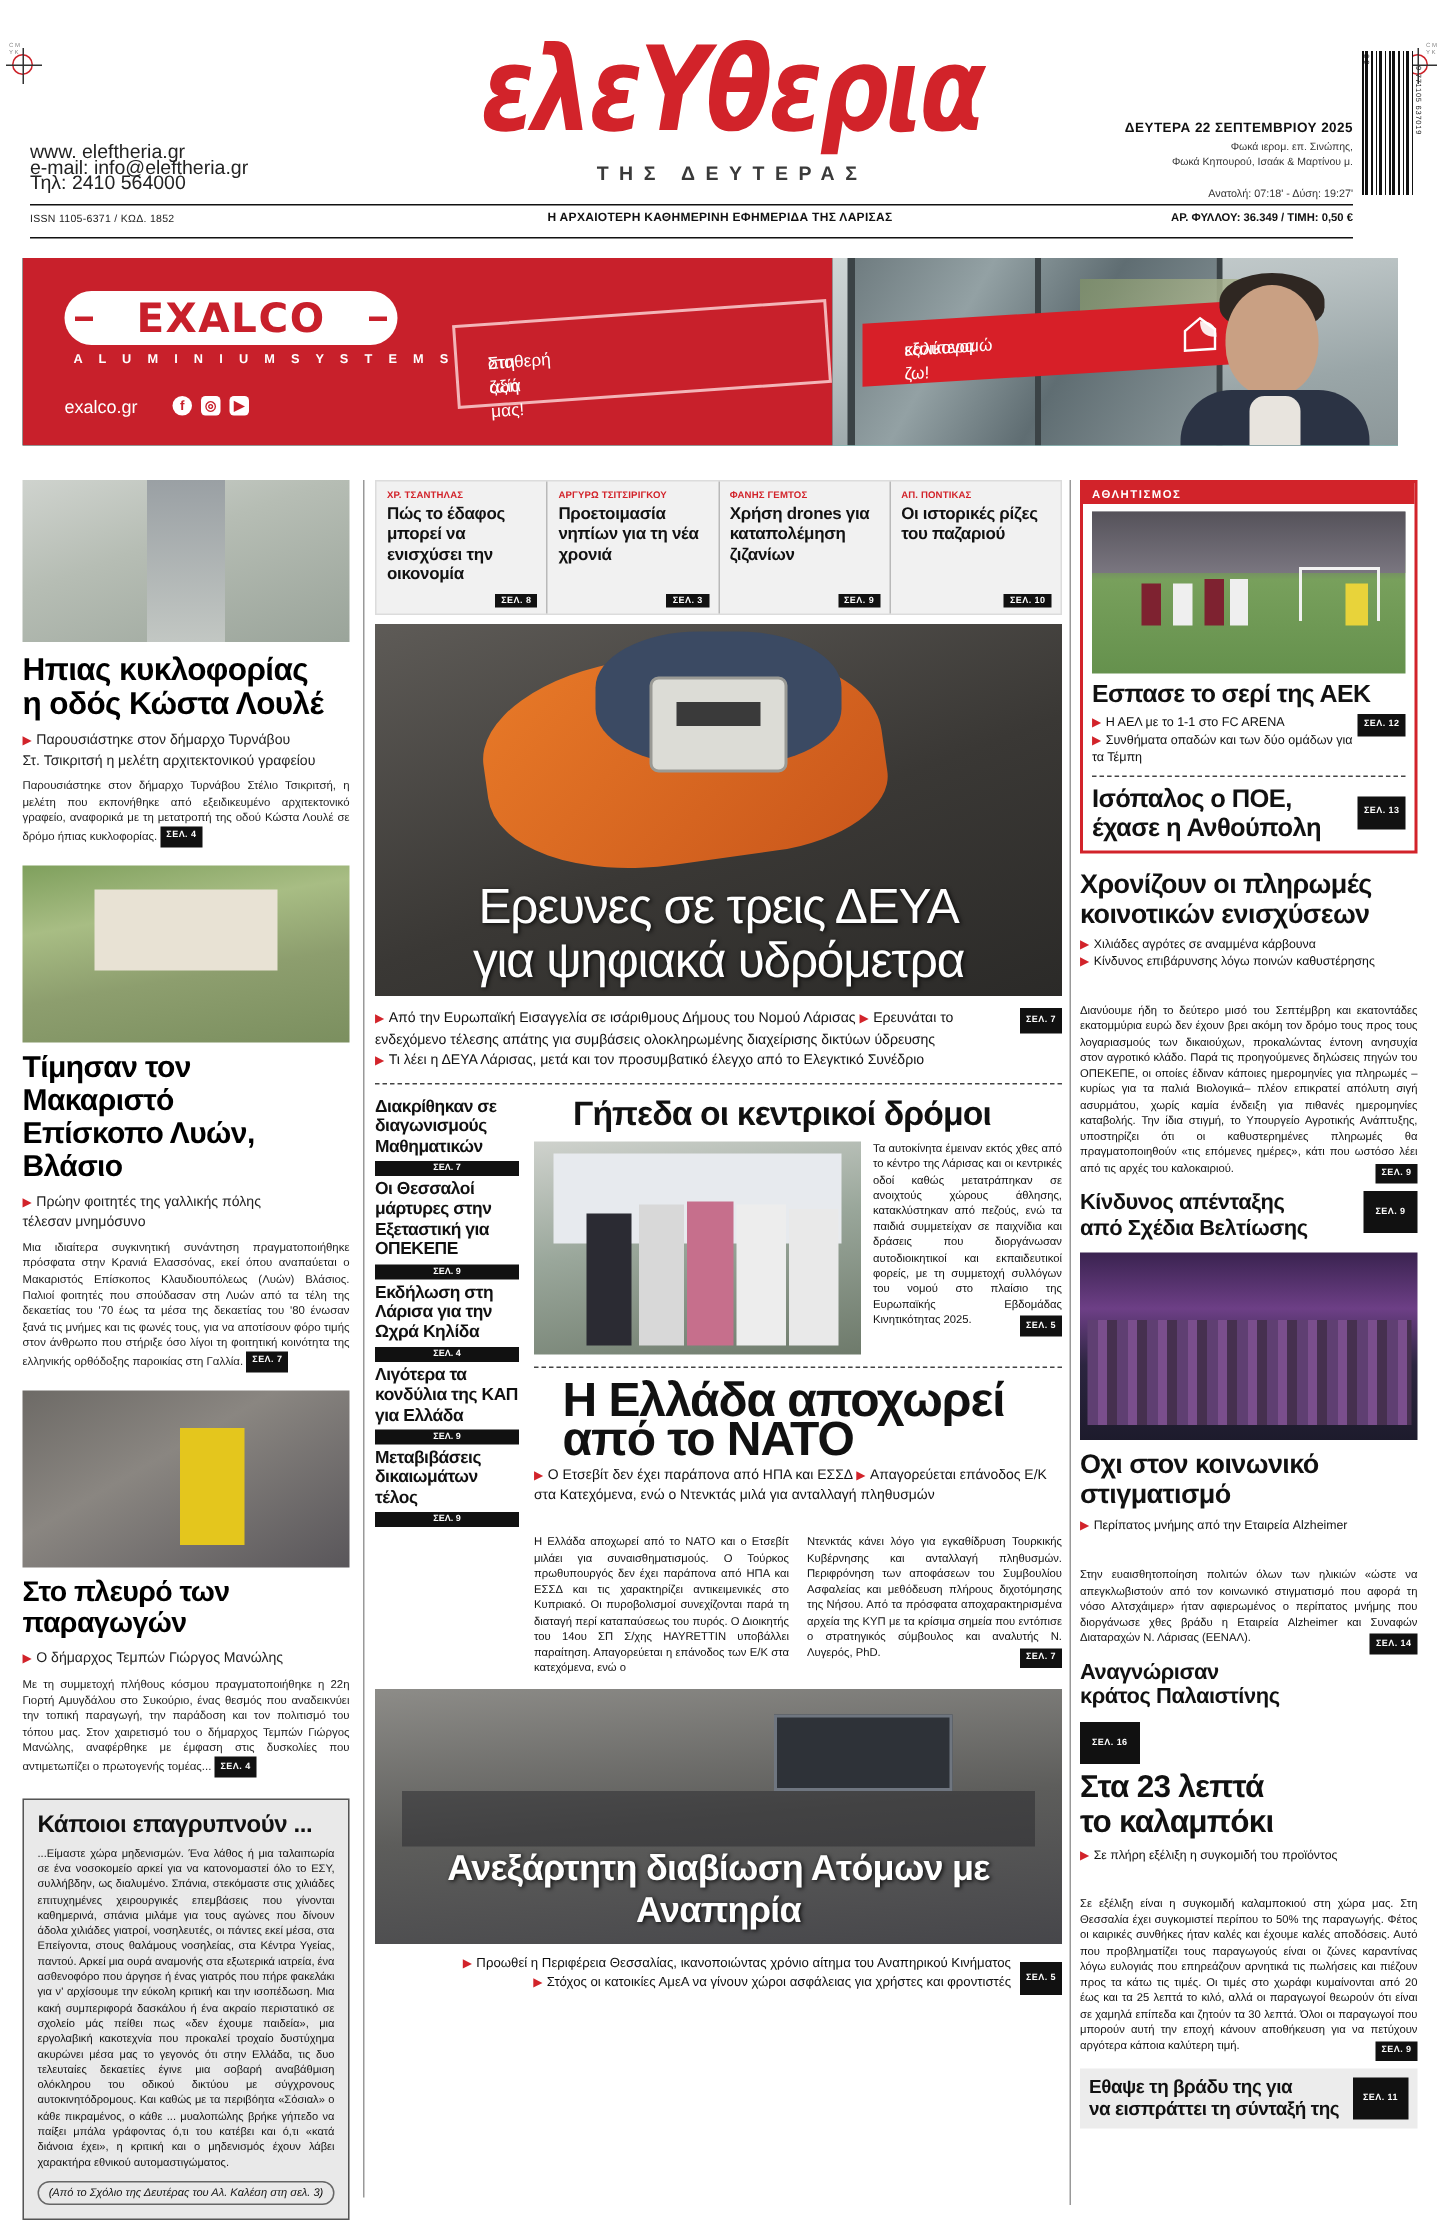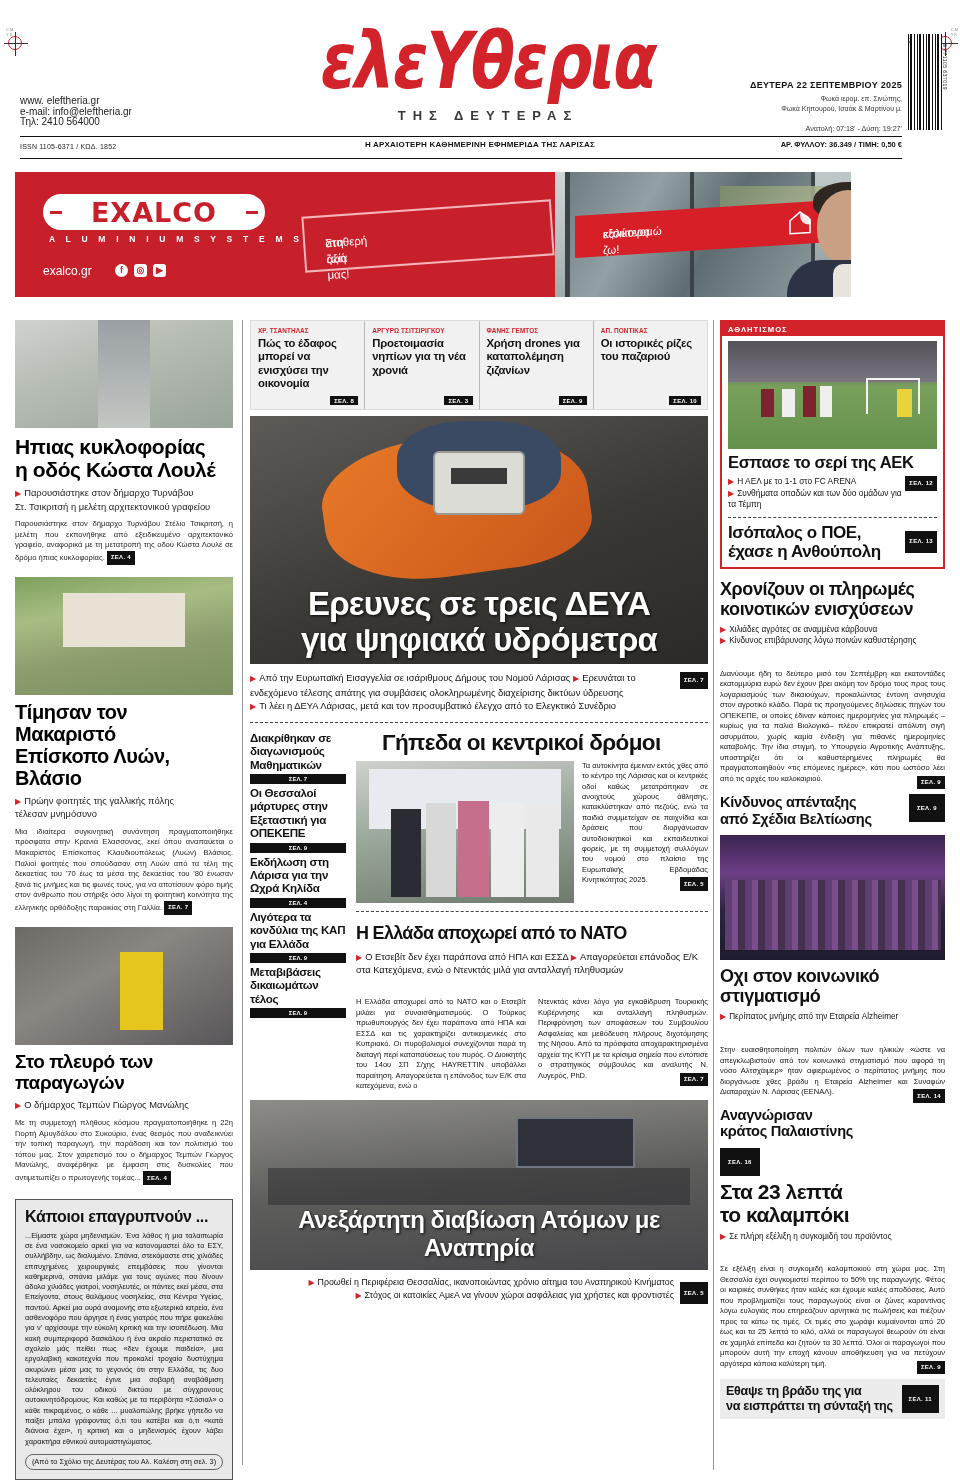--- a/index.html
+++ b/index.html
@@ -15,21 +15,21 @@
   
   .masthead { position: relative; height: 140px; }
   .reg-mark { position:absolute; width:14px; height:14px; border-radius:50%; border:1px solid #cc2229; }
   .reg-mark::before, .reg-mark::after { content:""; position:absolute; background:#333; }
   .reg-mark::before { left:-5px; top:6px; width:24px; height:1px; }
   .reg-mark::after { top:-5px; left:6px; width:1px; height:24px; }
   .reg-tl { left:8px; top:36px; }
   .reg-tr { right:8px; top:36px; }
   .cmyk { position:absolute; font-size:4px; line-height:4.5px; color:#888; }
 
-  .contact-block { position:absolute; left:20px; top:96px; font-size:10px; line-height:10.5px; color:#222; }
+  .contact-block { position:absolute; left:20px; top:96px; font-size:13px; line-height:10.5px; color:#222; }
   .issn-line { position:absolute; left:20px; top:143px; font-size:7px; color:#222; letter-spacing:.2px;}
 
   .logo-wrap { position:absolute; left:0; right:0; top:28px; text-align:center;padding-left:16px; }
   .logo-text {
     font-family:"DejaVu Sans", sans-serif;
     font-weight:bold; font-size:64px; letter-spacing:-2px;
     color:#d2232a; line-height:66px;
     font-style:italic;
     transform: scaleY(1.22);
     display:inline-block;
@@ -48,21 +48,21 @@
   .barcode .bnum { position:absolute; right:-2px; top:10px; font-size:5px; color:#222;
      writing-mode: vertical-rl; letter-spacing:.5px;}
   .barcode .bprefix { position:absolute; left:-1px; top:2px; font-size:5px; writing-mode: vertical-rl;}
 
   .rule-under-logo { position:absolute; left:20px; right:58px; top:136px; height:1px; background:#111; }
   .rule-top-small { position:absolute; left:20px; right:58px; top:158px; height:1px; background:#111; }
   .tagline { position:absolute; left:0; right:0; top:140px; text-align:center; font-size:8px; font-weight:bold; letter-spacing:.2px; }
   .price-line { position:absolute; right:58px; top:140px; font-size:7.5px; font-weight:bold; }
 
   
-  .ad { position:absolute; left:15px; top:172px; width:836px; height:125px; overflow:hidden; background:#0f766e; }
+  .ad { position:absolute; left:15px; top:172px; width:917px; height:125px; overflow:hidden; background:#0f766e; }
   .ad-left { position:absolute; left:0; top:0; width:540px; height:125px; background:#c8202b; }
   .ad-logo { position:absolute; left:28px; top:22px; width:222px; height:36px;
      background:#fff; border-radius:18px; }
   .ad-logo span { position:absolute; left:0; right:0; top:3px; text-align:center;
      font-family:"DejaVu Sans", sans-serif; font-weight:bold; font-size:27px; letter-spacing:1px; color:#c8202b; }
   .ad-logo::before, .ad-logo::after { content:""; position:absolute; top:17px; width:12px; height:3px; background:#c8202b; }
   .ad-logo::before { left:7px; } .ad-logo::after { right:7px; }
   .ad-sub { position:absolute; left:34px; top:62px; font-size:8.5px; letter-spacing:4.2px; color:#fff; font-weight:bold; }
   .ad-url { position:absolute; left:28px; top:92px; font-size:12px; color:#fff; }
   .ad-socials { position:absolute; left:100px; top:92px; display:flex; gap:6px; }
@@ -119,39 +119,39 @@
   .lc-photo2::after{content:"";position:absolute;left:22%;top:14%;width:56%;height:46%;background:#e8e2d4;}
   .lc-photo3 { height:118px; margin-top:12px; background:linear-gradient(150deg,#6d6a66 0%,#8a8681 40%,#59565a 100%); }
   .lc-photo3::after{content:"";position:absolute;left:48%;top:22%;width:20%;height:66%;background:#e4c61d;}
   .lc-h2 { font-size:20px; line-height:22px; margin-top:6px; }
   .lc-h3 { font-size:19px; line-height:21px; margin-top:6px; }
 
   .comment-box { margin-top:14px; border:1px solid #555; background:#e9e9e9; padding:8px 9px 9px; }
   .comment-title { font-size:16px; font-weight:bold; letter-spacing:-.3px; }
   .comment-body { font-size:7.4px; line-height:10.3px; text-align:justify; margin-top:5px; }
   .comment-foot { margin-top:7px; border:1px solid #666; border-radius:10px; text-align:center;
-     font-size:7.4px; padding:2.5px 4px; background:#e9e9e9;}
+     font-size:7.4px; padding:2.5px 4px; background:#e9e9e9;font-style:italic;}
 
   
   .teasers { display:flex; background:#f1f1f1; border:1px solid #dcdcdc; height:90px; }
   .teaser { flex:1; padding:6px 7px 3px; border-left:1px solid #b9b9b9; position:relative; }
   .teaser:first-child { border-left:none; }
   .tz-author { font-size:6.4px; font-weight:bold; color:#d2232a; letter-spacing:.1px; }
   .tz-title { font-size:11.3px; line-height:13.4px; font-weight:bold; margin-top:3px; letter-spacing:-.2px;}
   .teaser .pagebox { position:absolute; right:6px; bottom:4px; }
 
   .lead-photo { margin-top:6px; height:248px; position:relative; overflow:hidden;
      background: linear-gradient(160deg,#5e5b57 0%, #3a3835 55%, #2b2a28 100%); }
   .lp-glove { position:absolute; left:16%; top:8%; width:58%; height:56%;
      background:linear-gradient(140deg,#e87a28,#c9561b); border-radius:40% 50% 30% 44%; transform:rotate(-8deg);}
   .lp-hand { position:absolute; left:32%; top:2%; width:36%; height:36%; background:#3b4a63; border-radius:42%;}
   .lp-meter { position:absolute; left:40%; top:14%; width:20%; height:26%; background:#dcdcd6; border-radius:6px; border:2px solid #9a9a95;}
   .lp-meter::after{content:"";position:absolute;left:18%;top:26%;width:64%;height:26%;background:#3a3a3a;}
   .lp-title { position:absolute; left:0; right:0; bottom:6px; padding:0 10px;
-     font-size:33px; line-height:36px; font-weight:bold; color:#fff; text-align:center;
+     font-size:33px; line-height:36px; font-weight:normal; color:#fff; text-align:center;
      letter-spacing:-.8px; text-shadow:1px 1px 3px rgba(0,0,0,.85); }
   .lead-bullets { margin-top:7px; font-size:9.4px; line-height:13.6px; }
   .lead-bullets .pagebox { float:right; margin-top:1px;}
 
   .mid-split { display:flex; gap:10px; margin-top:4px;}
   .mini-col { width:96px; }
   .mini-item { margin-bottom:2px; }
   .mini-title { font-size:11.6px; line-height:13.4px; font-weight:bold; letter-spacing:-.3px; }
   .mini-page { background:#111; color:#fff; text-align:center; font-size:6px; font-weight:bold; padding:2px 0; margin-top:3px;}
   .mid-main { flex:1; }
@@ -162,21 +162,21 @@
      background: linear-gradient(170deg,#cfd2cd 0%,#9aa79b 45%,#6e7a6b 100%); }
   .mm-photo .banner { position:absolute; left:6%; top:6%; width:88%; height:42%; background:#e7eaee;}
   .mm-photo .p1{position:absolute;left:16%;top:34%;width:14%;height:62%;background:#2b2b33;}
   .mm-photo .p2{position:absolute;left:32%;top:30%;width:14%;height:66%;background:#d8d8d8;}
   .mm-photo .p3{position:absolute;left:47%;top:28%;width:14%;height:68%;background:#c66f8c;}
   .mm-photo .p4{position:absolute;left:62%;top:30%;width:15%;height:66%;background:#ededed;}
   .mm-photo .p5{position:absolute;left:78%;top:32%;width:15%;height:64%;background:#e9e9e9;}
   .mm-side { flex:1; font-size:7.5px; line-height:10.4px; text-align:justify; }
   .mm-side .pagebox{ float:right; margin-top:2px;}
 
-  .nato-h { font-size:18px; line-height:26px; font-weight:bold; letter-spacing:-.7px; margin-top:4px;}
+  .nato-h { font-size:32px; line-height:26px; font-weight:bold; letter-spacing:-.7px; margin-top:4px;margin-left:19px;}
   .nato-bul { font-size:9.3px; line-height:13.2px; margin-top:5px; }
   .nato-cols { display:flex; gap:12px; margin-top:20px; }
   .nato-cols div { flex:1; font-size:7.5px; line-height:10.5px; text-align:justify;}
   .nato-cols .pagebox{float:right;margin-top:2px;}
 
   .amea-photo { margin-top:8px; height:170px; position:relative; overflow:hidden;
      background:linear-gradient(175deg,#8d8c88 0%,#5d5d5b 50%,#46464a 100%);}
   .amea-photo .scr{position:absolute;left:58%;top:10%;width:26%;height:30%;background:#2e3238;border:2px solid #6f7680;}
   .amea-photo .r1{position:absolute;left:4%;top:40%;width:92%;height:22%;background:rgba(40,40,44,.5);}
   .amea-title { position:absolute; left:0; right:0; bottom:8px; text-align:center;

